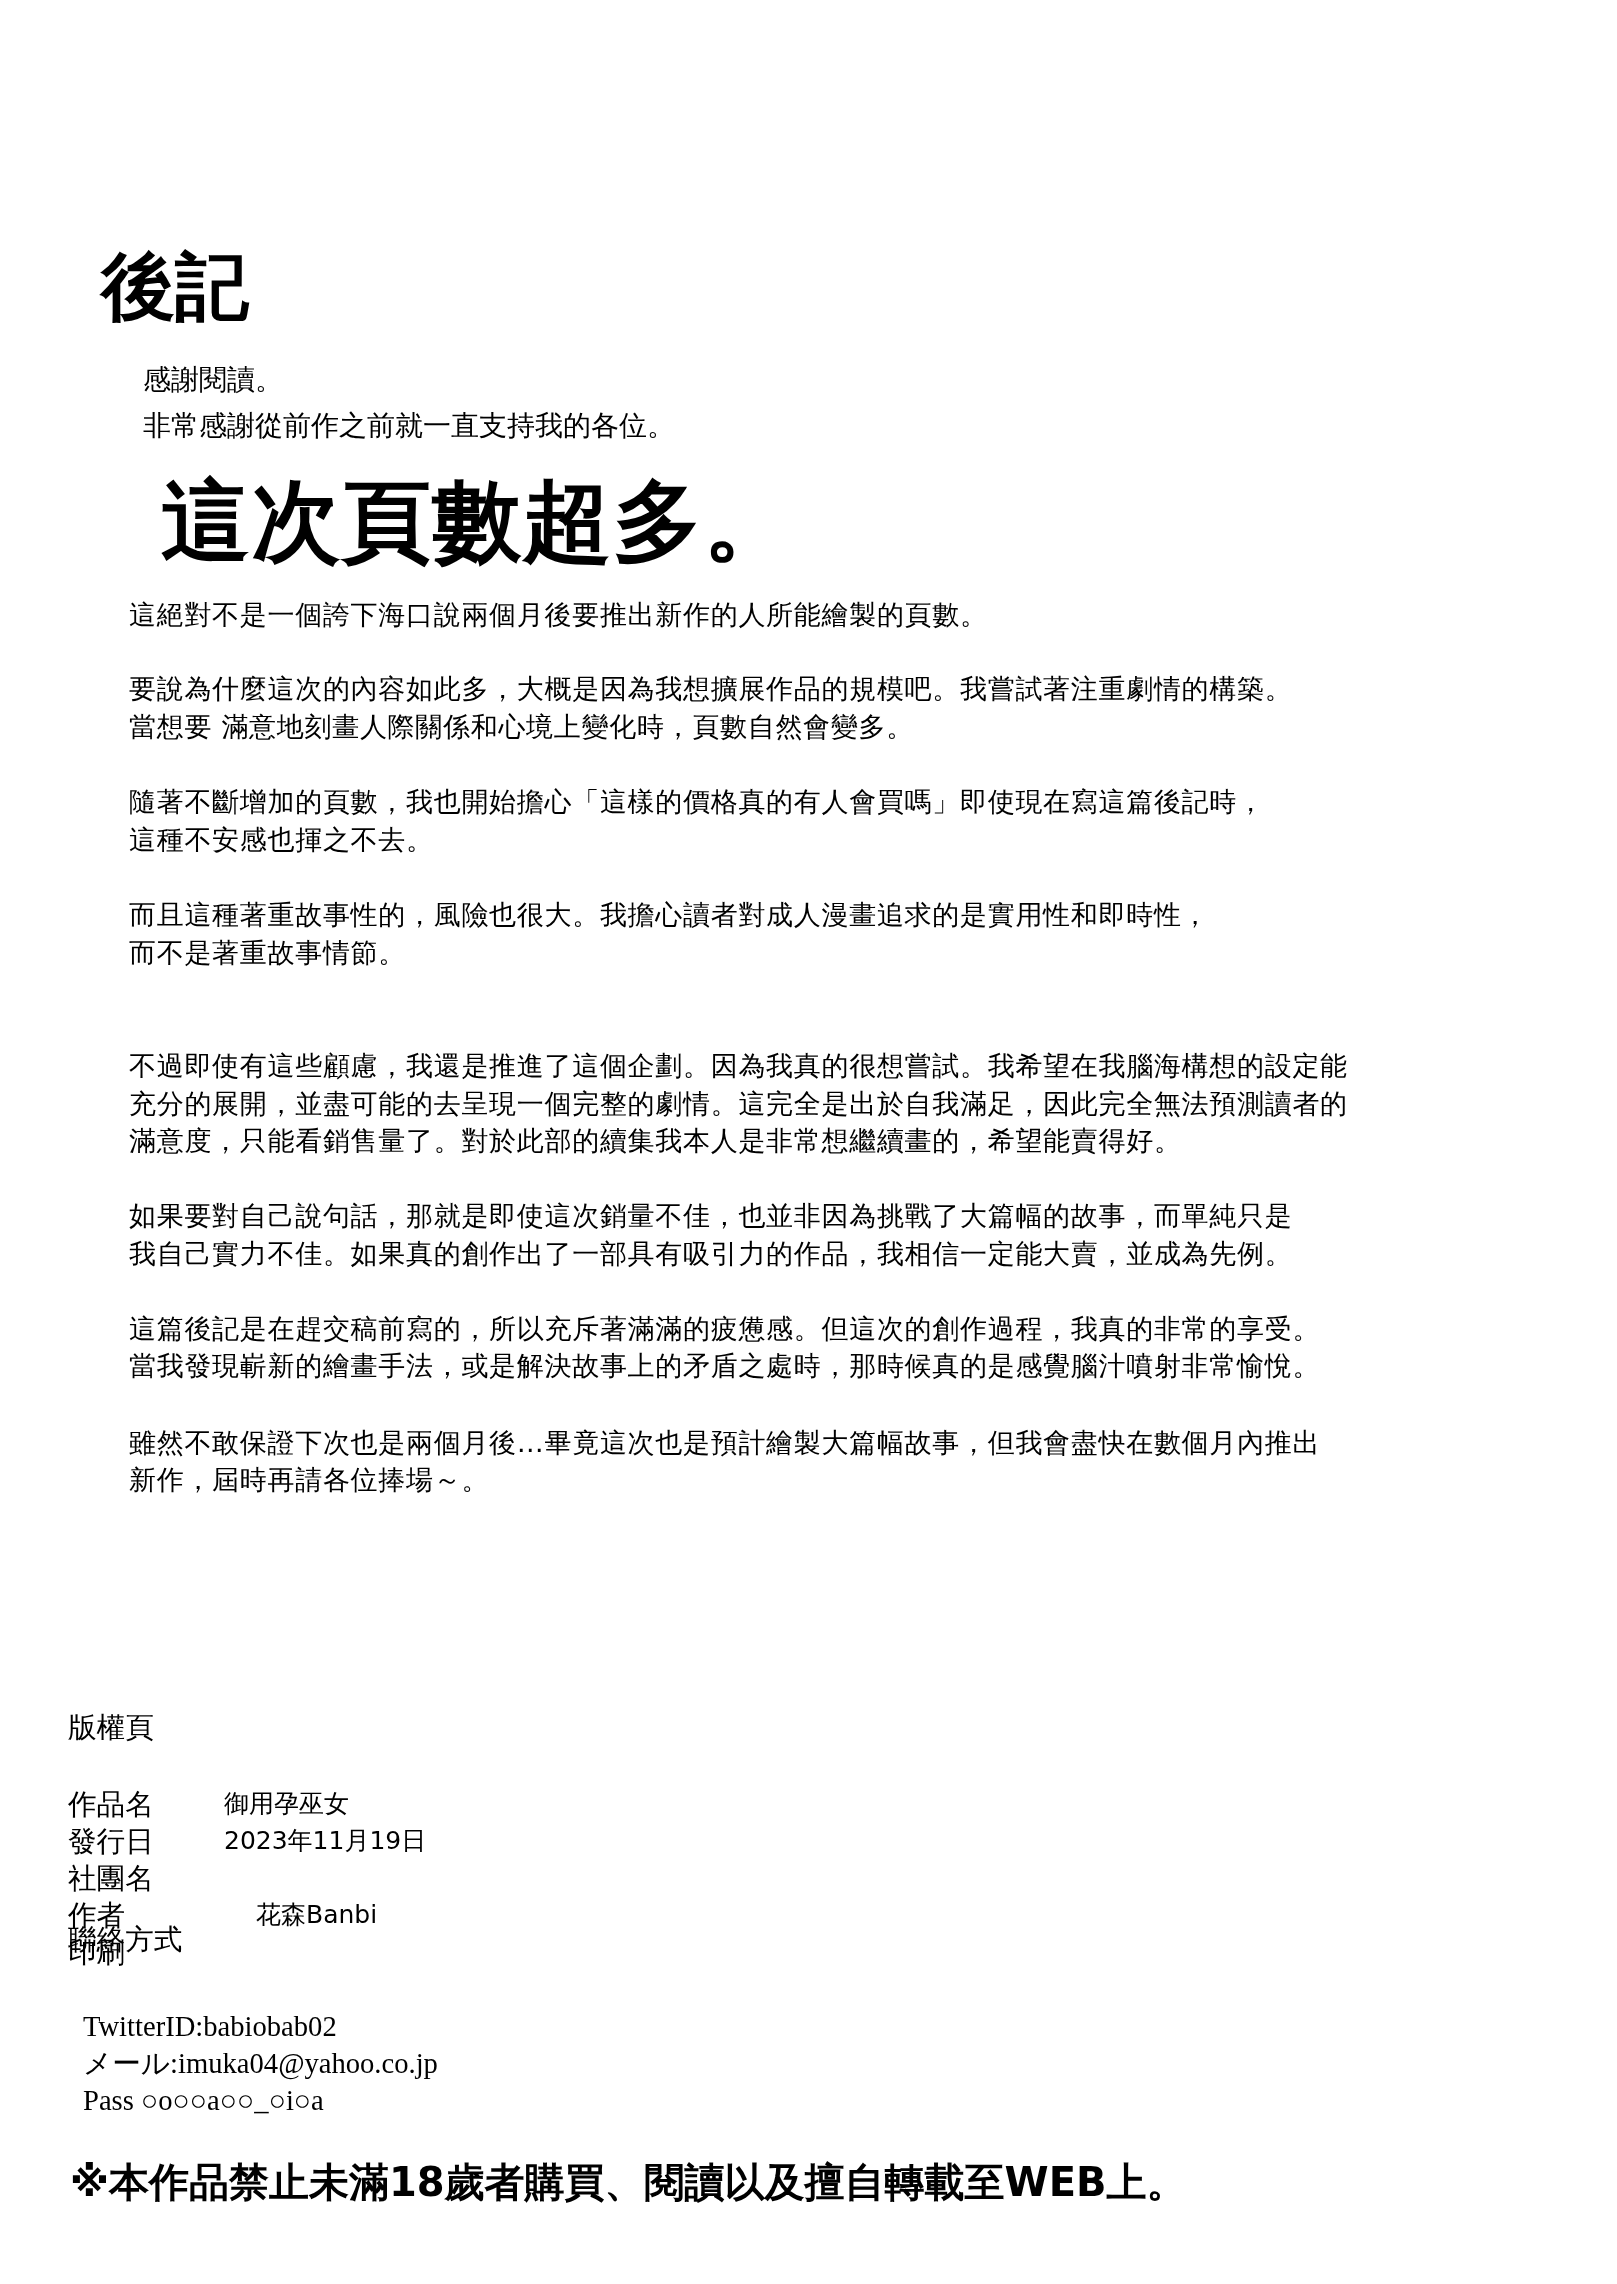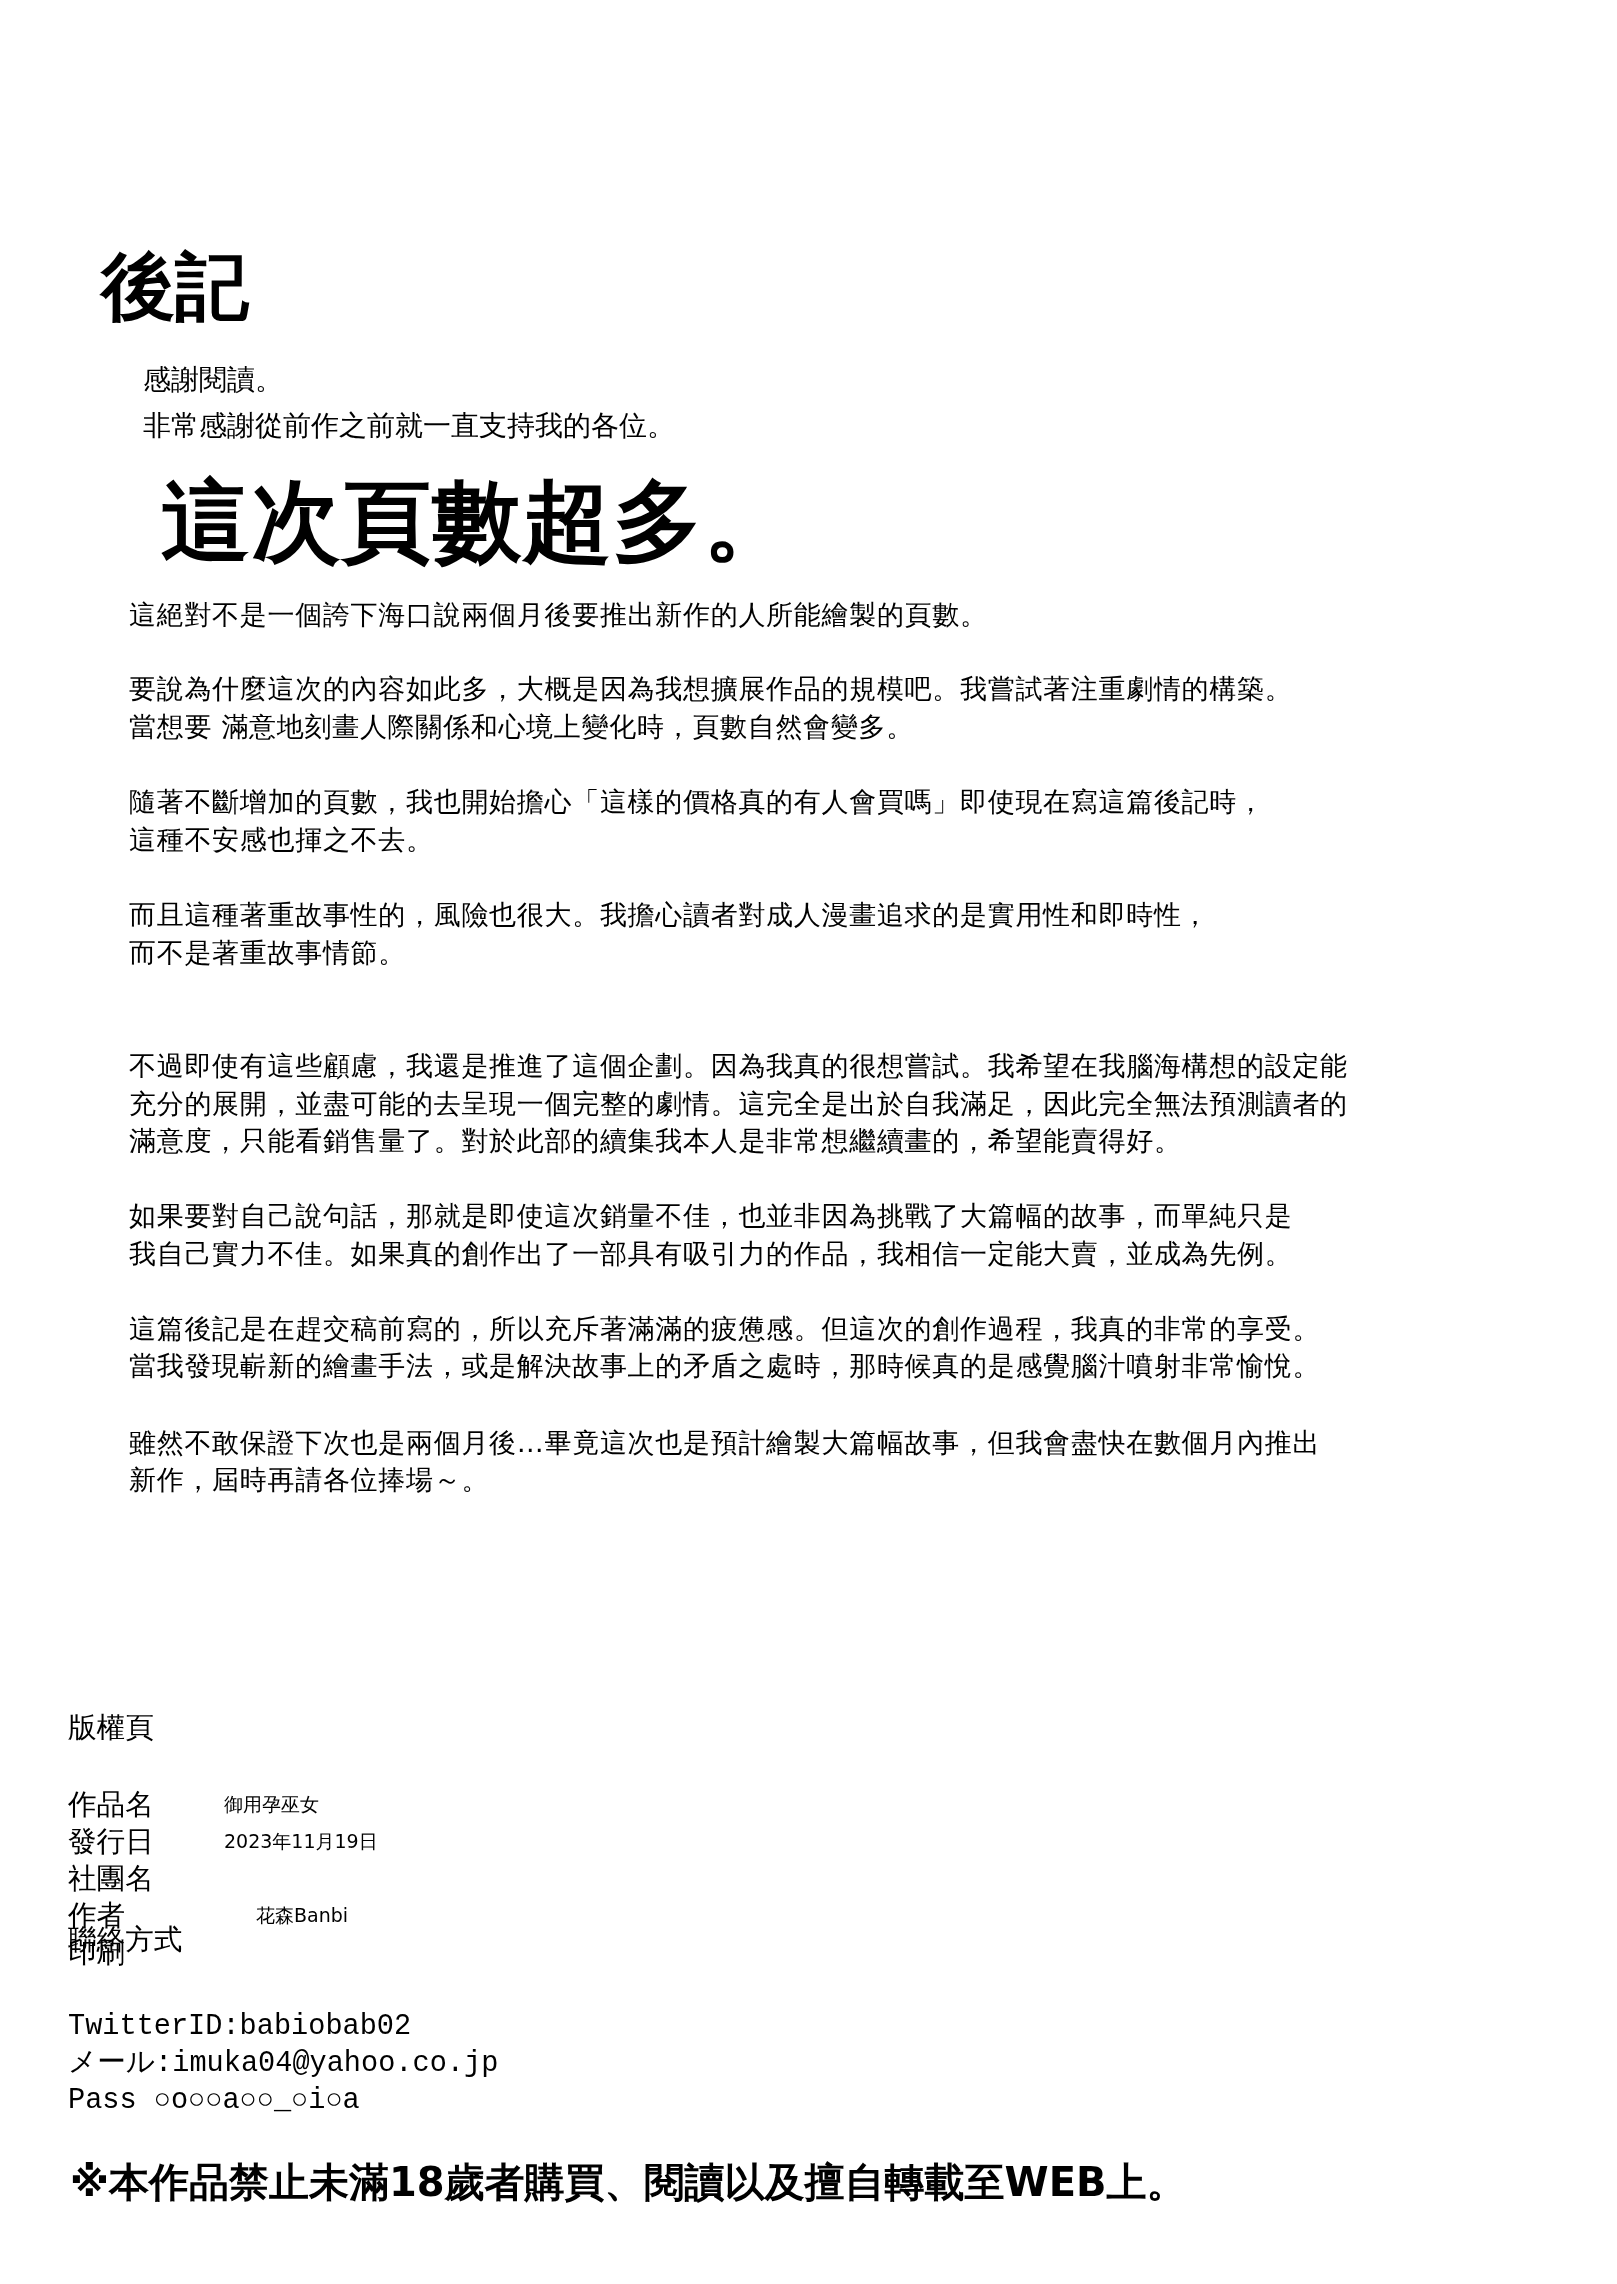--- a/index.html
+++ b/index.html
@@ -5,22 +5,22 @@
   html, body { margin: 0; padding: 0; background: #ffffff; }
   body { width: 1617px; height: 2284px; position: relative; overflow: hidden; color: #000000;
          font-family: "DejaVu Sans", "Liberation Sans", sans-serif; }
   .abs { position: absolute; white-space: nowrap; }
   .title { left: 69px; top: 243px; font-family: "DejaVu Serif", "Liberation Serif", serif;
            font-weight: bold; font-size: 74px; line-height: 86px; letter-spacing: 0px; margin-left: 32px; }
   .greet { left: 143px; font-size: 28px; line-height: 46px; }
   .headline { left: 161px; top: 471px; font-size: 89px; font-weight: bold; line-height: 100px; letter-spacing: 1.4px; }
   .body-line { left: 129px; font-size: 27px; line-height: 36px; letter-spacing: 0.7px; }
   .colo { left: 68px; font-size: 28.6px; line-height: 36px; }
-  .colo-val { font-size: 19px; line-height: 36px; }
-  .mono { font-family: Liberation Mono, monospace; letter-spacing: 0px; }
+  .colo-val { font-size: 25px; line-height: 36px; }
+  .mono { font-family: Liberation Serif, serif; letter-spacing: 0px; margin-left: 15px; }
   .warning { left: 70px; top: 2157px; font-size: 40px; font-weight: bold; line-height: 50px; }
 </style>
 </head>
 <body>
 
 <div>
 
   <div class="abs title">後記</div>
 
   <div class="abs greet" style="top:357px">感謝閱讀。</div>

